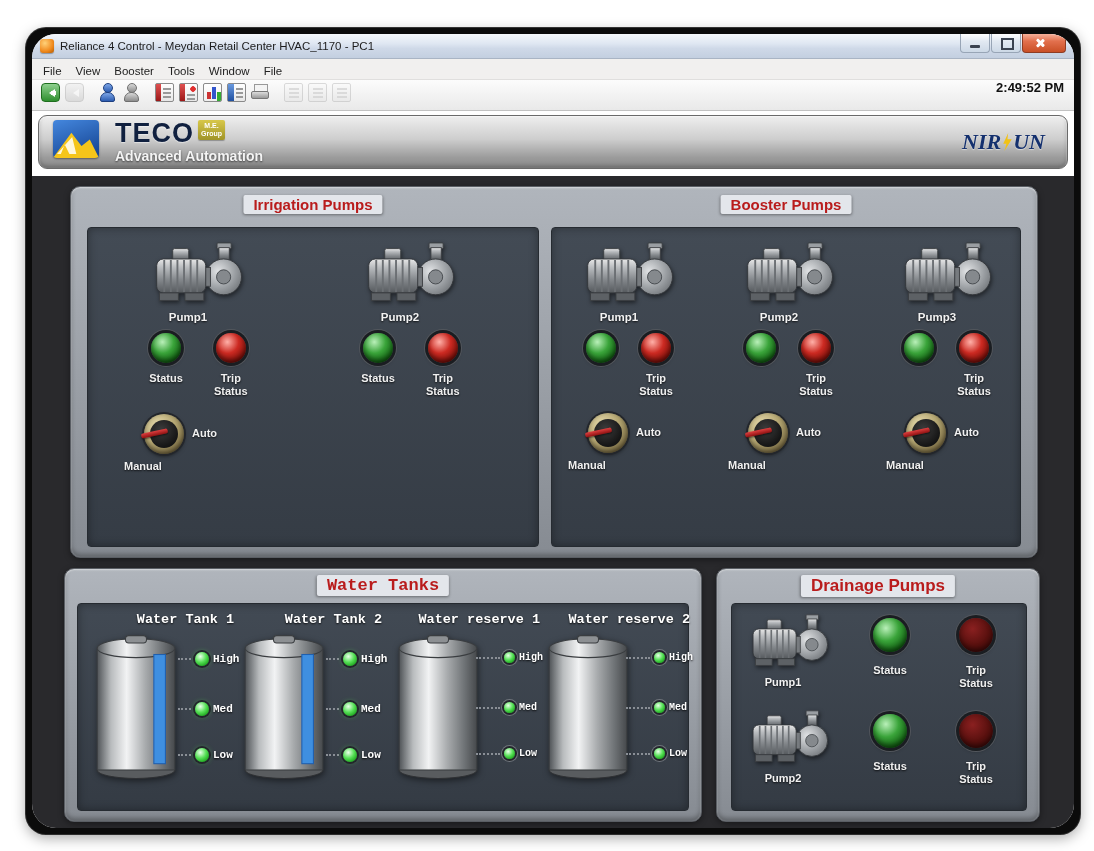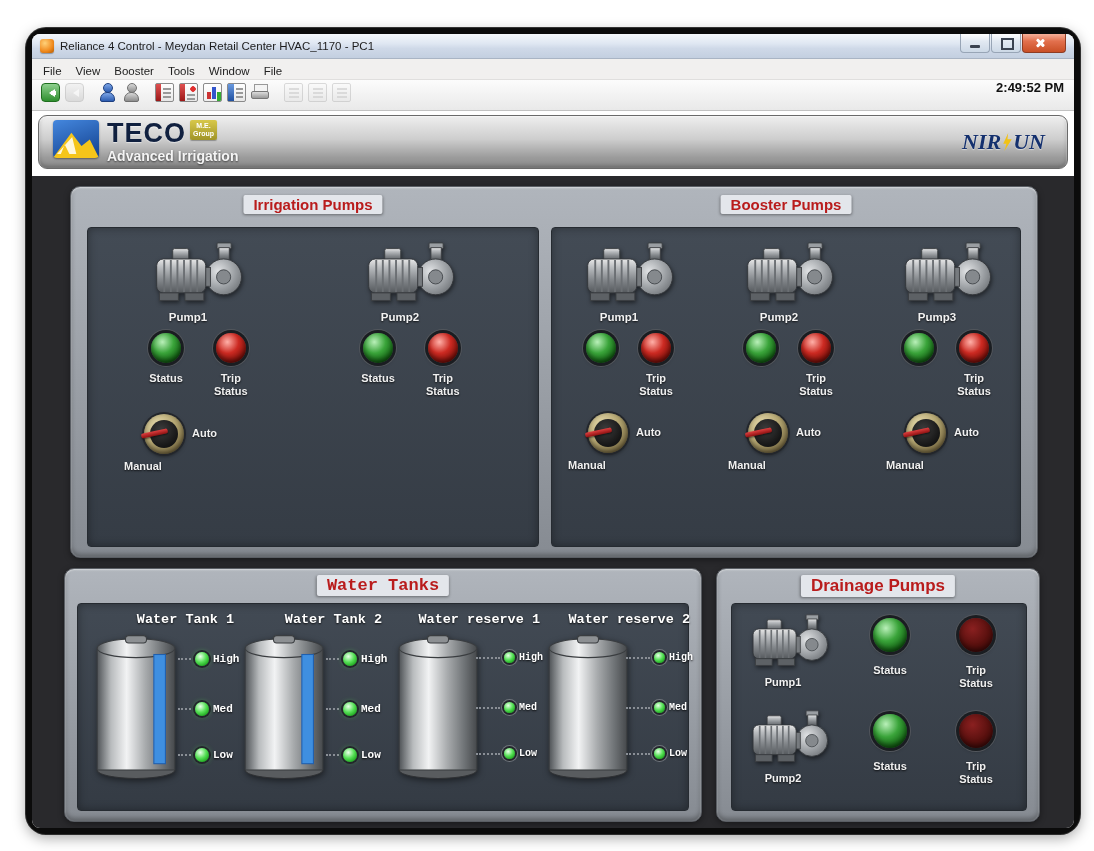--- a/index.html
+++ b/index.html
@@ -2,21 +2,21 @@
 <html><head>
 <meta charset="utf-8">
 <style>
   html,body{margin:0;padding:0;width:1094px;height:851px;background:#ffffff;overflow:hidden;
     font-family:"Liberation Sans",sans-serif;}
   .page{position:relative;width:1094px;height:851px;}
 
   
   .app-frame{position:absolute;left:26px;top:28px;width:1042px;height:794px;background:#0b0b0b;
     border-radius:20px;padding:6px;box-shadow:0 4px 14px rgba(0,0,0,.35), 0 0 0 1px #3a3a3a;}
-  .window{width:100%;height:100%;border-radius:8px;overflow:hidden;background:#ffffff;
+  .window{width:100%;height:100%;border-radius:24px;overflow:hidden;background:#ffffff;
     display:flex;flex-direction:column;}
 
   
   .titlebar{height:24px;flex:0 0 auto;background:linear-gradient(180deg,#f4f7fb,#dfe7f2 40%,#cfd9e8 60%,#c3cfe0);
     border-bottom:1px solid #a9b4c4;display:flex;align-items:center;position:relative;}
   .app-icon{width:14px;height:14px;margin:0 6px 0 8px;border-radius:3px;
     background:radial-gradient(circle at 35% 30%,#ffd27a,#f08a1e 60%,#b35a00);box-shadow:0 1px 1px rgba(0,0,0,.3);}
   .title-text{font-size:11.5px;color:#1d1d1d;}
   .win-buttons{position:absolute;right:8px;top:0;display:flex;}
   .win-btn{width:28px;height:18px;border:1px solid #98a5b6;border-top:none;margin-left:1px;position:relative;
@@ -84,21 +84,21 @@
   .banner{height:52px;border-radius:9px;border:1px solid #6a6a6a;position:relative;display:flex;align-items:center;
     background:linear-gradient(180deg,#efefef,#cdcdcd 45%,#9b9b9b 80%,#8a8a8a);
     box-shadow:inset 0 1px 2px rgba(255,255,255,.8), inset 0 -2px 4px rgba(0,0,0,.25);}
   .banner-left{display:flex;align-items:flex-start;margin-left:14px;}
   .teco-mark{width:46px;height:38px;border-radius:4px;background:linear-gradient(160deg,#4487de,#123f8c);
     position:relative;overflow:hidden;box-shadow:0 1px 2px rgba(0,0,0,.4);}
   .teco-mark::before{content:"";position:absolute;left:0;bottom:0;width:100%;height:70%;background:#f5c51a;
     clip-path:polygon(0 100%, 40% 5%, 62% 55%, 80% 30%, 100% 100%);}
   .teco-mark::after{content:"";position:absolute;left:4px;bottom:4px;width:60%;height:45%;background:#ffffff;
     clip-path:polygon(0 100%, 55% 0, 70% 100%, 45% 100%, 28% 45%, 14% 100%);opacity:.85;}
-  .teco-text-col{margin-left:8px;display:flex;flex-direction:column;}
+  .teco-text-col{margin-left:16px;display:flex;flex-direction:column;}
   .teco-row{display:flex;align-items:flex-start;}
   .teco-word{font-size:27px;font-weight:bold;letter-spacing:1px;color:#10203f;line-height:1;
     text-shadow:0 1px 1px rgba(255,255,255,.5);}
   .teco-badge{margin-left:4px;background:linear-gradient(#d8c84a,#a09428);color:#fff;font-size:7px;font-weight:bold;
     padding:2px 3px;border-radius:2px;line-height:1.15;text-align:center;box-shadow:0 1px 1px rgba(0,0,0,.3);}
   .teco-tagline{font-size:14px;font-weight:bold;color:#f4f4f4;text-shadow:0 1px 2px rgba(0,0,0,.6);margin-top:1px;}
   .nirsun{margin-left:auto;margin-right:22px;display:flex;align-items:center;
     font-family:"Liberation Serif",serif;font-style:italic;font-weight:bold;font-size:22px;color:#14306e;
     text-shadow:0 1px 1px rgba(255,255,255,.5);}
   .bolt{display:inline-block;width:10px;height:18px;margin:0 1px;background:#f2c214;
@@ -323,21 +323,21 @@
           <div class="banner-left">
             <div class="teco-mark"></div>
             <div class="teco-text-col">
               <div class="teco-row">
                 <span class="teco-word">TECO</span>
                 <span class="teco-badge">
                   <span>M.E.</span><br>
                   <span>Group</span>
                 </span>
               </div>
-              <div class="teco-tagline">Advanced Irrigation</div>
+              <div class="teco-tagline">Advanced Automation</div>
             </div>
           </div>
           <div class="nirsun">
             <span>NIR</span>
             <span class="bolt"></span>
             <span>UN</span>
           </div>
         </div>
       </div>
 

